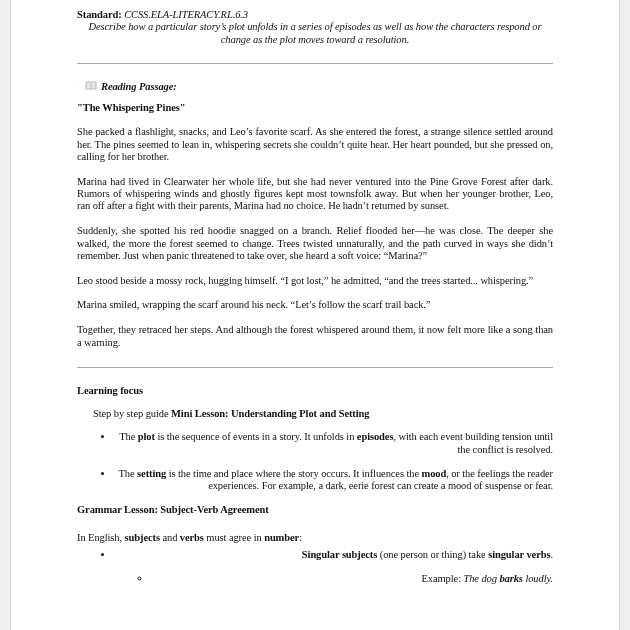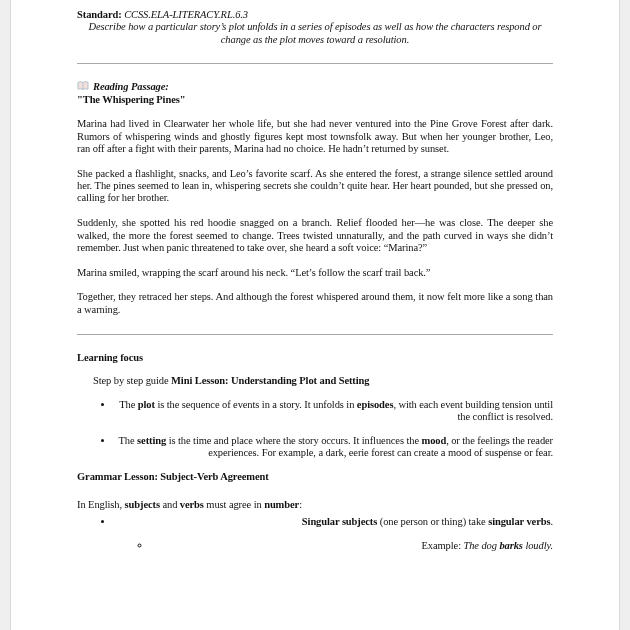--- a/index.html
+++ b/index.html
@@ -36,21 +36,21 @@
   }
   p { margin: 0; }
   .m0 { margin: 0; }
   .italic { font-style: italic; text-align: center; }
   .divider {
     border: none;
     border-top: 1.5px solid #a9a9a9;
     margin: 17px 0;
   }
   .divider2 { margin-top: 18px; }
-  .passage-header { margin: 0; }
+  .passage-header { margin: 8px; }
   .book-icon {
     display: inline-block;
     margin-right: 4px;
     vertical-align: -1px;
   }
   .title {
     margin: 0 0 12px 0;
     font-weight: bold;
   }
   .story {
@@ -89,23 +89,24 @@
       <p class="m0 italic">Describe how a particular story’s plot unfolds in a series of episodes as well as how the characters respond or change as the plot moves toward a resolution.</p>
 
       <hr class="divider">
 
       <p class="passage-header"><span class="book-icon"><svg width="12" height="10" viewBox="0 0 12 10">
               <path d="M1 1.2 C3 0.3 5 0.6 6 1.7 C7 0.6 9 0.3 11 1.2 L11 8.2 C9 7.5 7 7.7 6 8.7 C5 7.7 3 7.5 1 8.2 Z" fill="#f3e0dc" stroke="#a9bccd" stroke-width="0.9"></path>
               <line x1="6" y1="1.7" x2="6" y2="8.7" stroke="#a9bccd" stroke-width="0.8"></line>
             </svg></span><b><i>Reading Passage:</i></b></p>
       <p class="title">"The Whispering Pines"</p>
 
+      <p class="story">She packed a flashlight, snacks, and Leo’s favorite scarf. As she entered the forest, a strange silence settled around her. The pines seemed to lean in, whispering secrets she couldn’t quite hear. Her heart pounded, but she pressed on, calling for her brother.</p>
       <p class="story">Marina had lived in Clearwater her whole life, but she had never ventured into the Pine Grove Forest after dark. Rumors of whispering winds and ghostly figures kept most townsfolk away. But when her younger brother, Leo, ran off after a fight with their parents, Marina had no choice. He hadn’t returned by sunset.</p>
-      <p class="story">She packed a flashlight, snacks, and Leo’s favorite scarf. As she entered the forest, a strange silence settled around her. The pines seemed to lean in, whispering secrets she couldn’t quite hear. Her heart pounded, but she pressed on, calling for her brother.</p>
       <p class="story">Suddenly, she spotted his red hoodie snagged on a branch. Relief flooded her—he was close. The deeper she walked, the more the forest seemed to change. Trees twisted unnaturally, and the path curved in ways she didn’t remember. Just when panic threatened to take over, she heard a soft voice: “Marina?”</p>
+      <p class="story">Leo stood beside a mossy rock, hugging himself. “I got lost,” he admitted, “and the trees started... whispering.”</p>
       <p class="story">Marina smiled, wrapping the scarf around his neck. “Let’s follow the scarf trail back.”</p>
       <p class="story">Together, they retraced her steps. And although the forest whispered around them, it now felt more like a song than a warning.</p>
 
       <hr class="divider divider2">
 
       <p class="heading">Learning focus</p>
       <p class="intro">Step by step guide <b>Mini Lesson: Understanding Plot and Setting</b></p>
 
       <ul class="lvl1">
         <li>The <b>plot</b> is the sequence of events in a story. It unfolds in <b>episodes</b>, with each event building tension until the conflict is resolved.</li>

